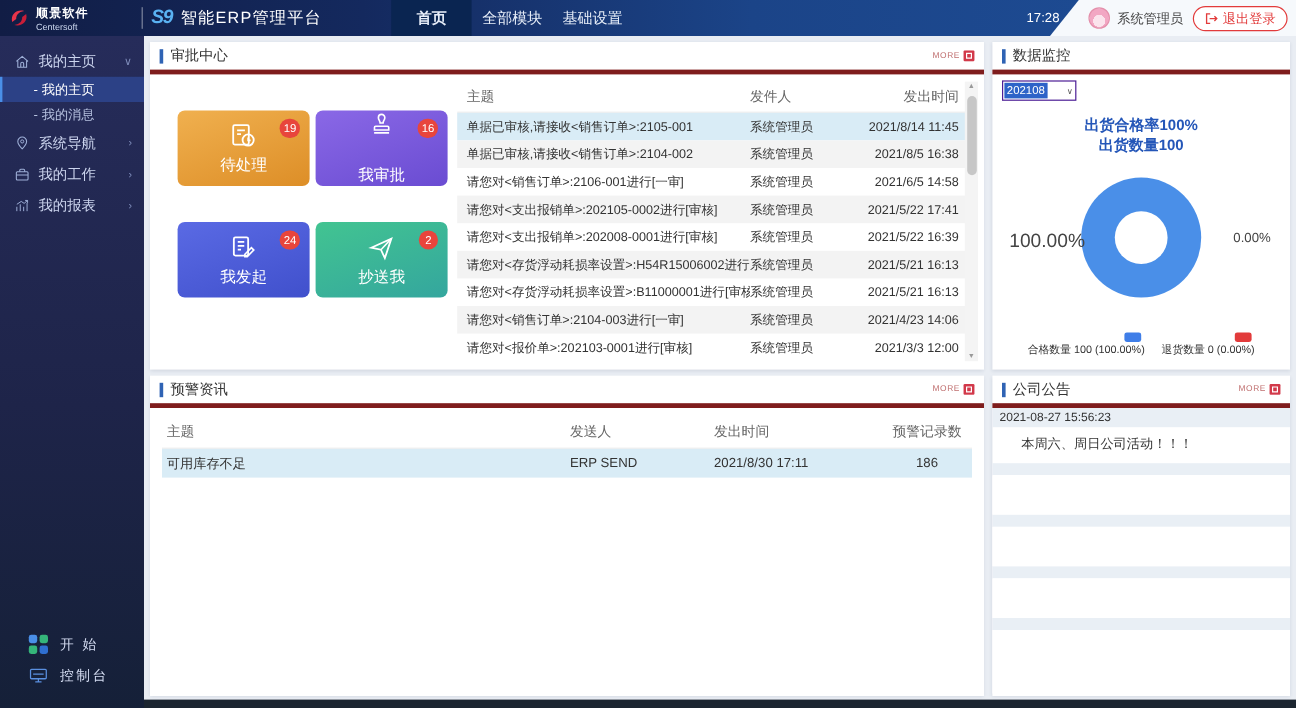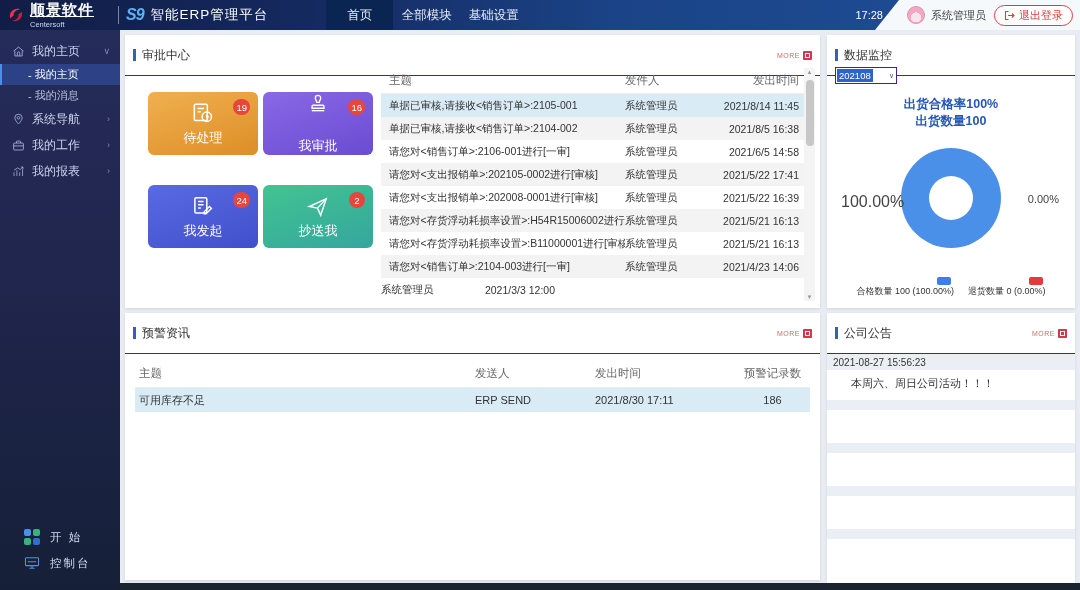--- a/index.html
+++ b/index.html
@@ -5,28 +5,28 @@
   * { margin:0; padding:0; box-sizing:border-box; }
   html,body { width:1080px; height:590px; overflow:hidden; }
   body { font-family:"Liberation Sans","DejaVu Sans",sans-serif; background:#e9edf3; }
   .page { position:relative; width:1080px; height:590px; }
 
   
   .topbar { position:absolute; top:0; left:0; width:1080px; height:30px;
     background:linear-gradient(90deg,#111d45 0%,#14295e 28%,#1b4488 58%,#1e4e97 100%);
     display:flex; align-items:center; color:#fff; z-index:9; }
   .logo-area { width:118px; display:flex; align-items:center; padding-left:6px; gap:4px; }
-  .brand-cn { font-size:15px; font-weight:bold; letter-spacing:1px;text-decoration:underline; }
+  .brand-cn { font-size:10px; font-weight:bold; letter-spacing:1px; }
   .brand-en { font-size:7.5px; color:#ccd8ef; }
   .logo-divider { width:1px; height:18px; background:rgba(255,255,255,.45); margin:0 7px 0 0; }
   .s9 { font-size:16px; font-weight:bold; font-style:italic; color:#5ab2f2; letter-spacing:-1px; }
   .product-name { font-size:13.5px; margin-left:7px; letter-spacing:1px; }
   .topnav { display:flex; margin-left:58px; height:30px; }
   .tab { width:67px; line-height:30px; text-align:center; font-size:12.5px; color:#e6edf8; cursor:pointer; }
-  .tab.active { background:#0a2551; }
+  .tab.active { background:#0a2551;font-weight:bold; }
   .tb-spacer { flex:1; }
   .tb-time { font-size:11px; margin-right:15px; }
   .datebox { font-size:9px; line-height:11px; color:#e6edf8; margin-right:120px; }
   .user-wedge { position:absolute; right:0; top:0; width:205px; height:30px; background:#f6f9fc;
     clip-path:polygon(24px 0,100% 0,100% 100%,0 100%);
     display:flex; align-items:center; padding-left:32px; }
   .avatar { width:18px; height:18px; border-radius:50%;
     background:radial-gradient(circle at 50% 65%, #fbe3ec 0 38%, #f2a7c3 39% 100%);
     border:1px solid #e490ab; }
   .username { font-size:11px; color:#444; margin:0 8px 0 6px; }
@@ -50,21 +50,21 @@
   .dots { display:grid; grid-template-columns:7px 7px; grid-gap:2px; }
   .dots span { width:7px; height:7px; border-radius:2px; }
 
   
   .main { position:absolute; left:120px; top:30px; width:960px; height:560px; background:#e9edf3; }
   .panel { position:absolute; background:#fff; box-shadow:0 1px 3px rgba(30,50,90,.12); }
   .p-approval { left:5px; top:5px; width:695px; height:273px; }
   .p-alert    { left:5px; top:283px; width:695px; height:267px; }
   .p-monitor  { left:707px; top:5px; width:248px; height:273px; }
   .p-announce { left:707px; top:283px; width:248px; height:267px; }
-  .panel-hd { height:41px; display:flex; align-items:center; padding:0 8px; border-bottom:1px solid #7f1d1d; }
+  .panel-hd { height:27px; display:flex; align-items:center; padding:0 8px; border-bottom:4px solid #7f1d1d; }
   .title-bar { width:3px; height:12px; background:#2f63b4; margin-right:6px; }
   .panel-title { font-size:12px; color:#333; }
   .more-btn { margin-left:auto; display:flex; align-items:center; gap:3px; cursor:pointer;
     font-size:7px; color:#c07070; letter-spacing:.5px; }
   .more-box { width:9px; height:9px; background:#d2394a; border-radius:1px;
     box-shadow:inset 0 0 0 2px #d2394a, inset 0 0 0 3px #fff; }
 
   
   .tiles { position:absolute; left:23px; top:57px; display:grid;
     grid-template-columns:110px 110px; grid-gap:30px 5px; }
@@ -328,20 +328,21 @@
             <span class="c-subject">请您对&lt;存货浮动耗损率设置&gt;:B11000001进行[审核]</span>
             <span class="c-sender">系统管理员</span>
             <span class="c-time">2021/5/21 16:13</span>
           </div>
           <div class="a-row">
             <span class="c-subject">请您对&lt;销售订单&gt;:2104-003进行[一审]</span>
             <span class="c-sender">系统管理员</span>
             <span class="c-time">2021/4/23 14:06</span>
           </div>
           <div class="a-row">
+            <span class="c-subject">请您对&lt;报价单&gt;:202103-0001进行[审核]</span>
             <span class="c-sender">系统管理员</span>
             <span class="c-time">2021/3/3 12:00</span>
           </div>
         </div>
       </div>
       <div class="vscroll">
         <span class="sc-arrow sc-up">▲</span>
         <span class="sc-thumb"></span>
         <span class="sc-arrow sc-down">▼</span>
       </div>

